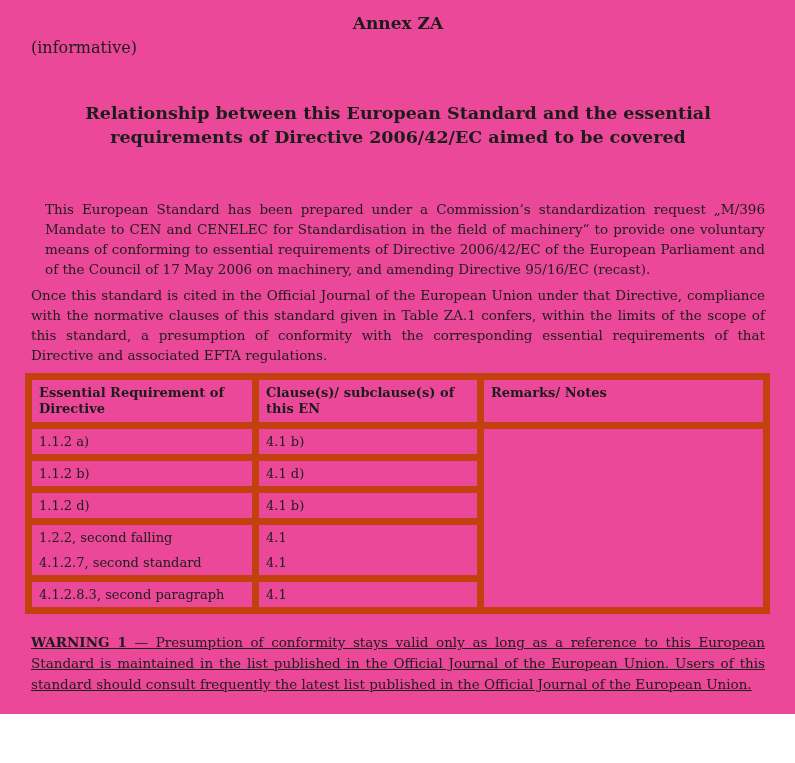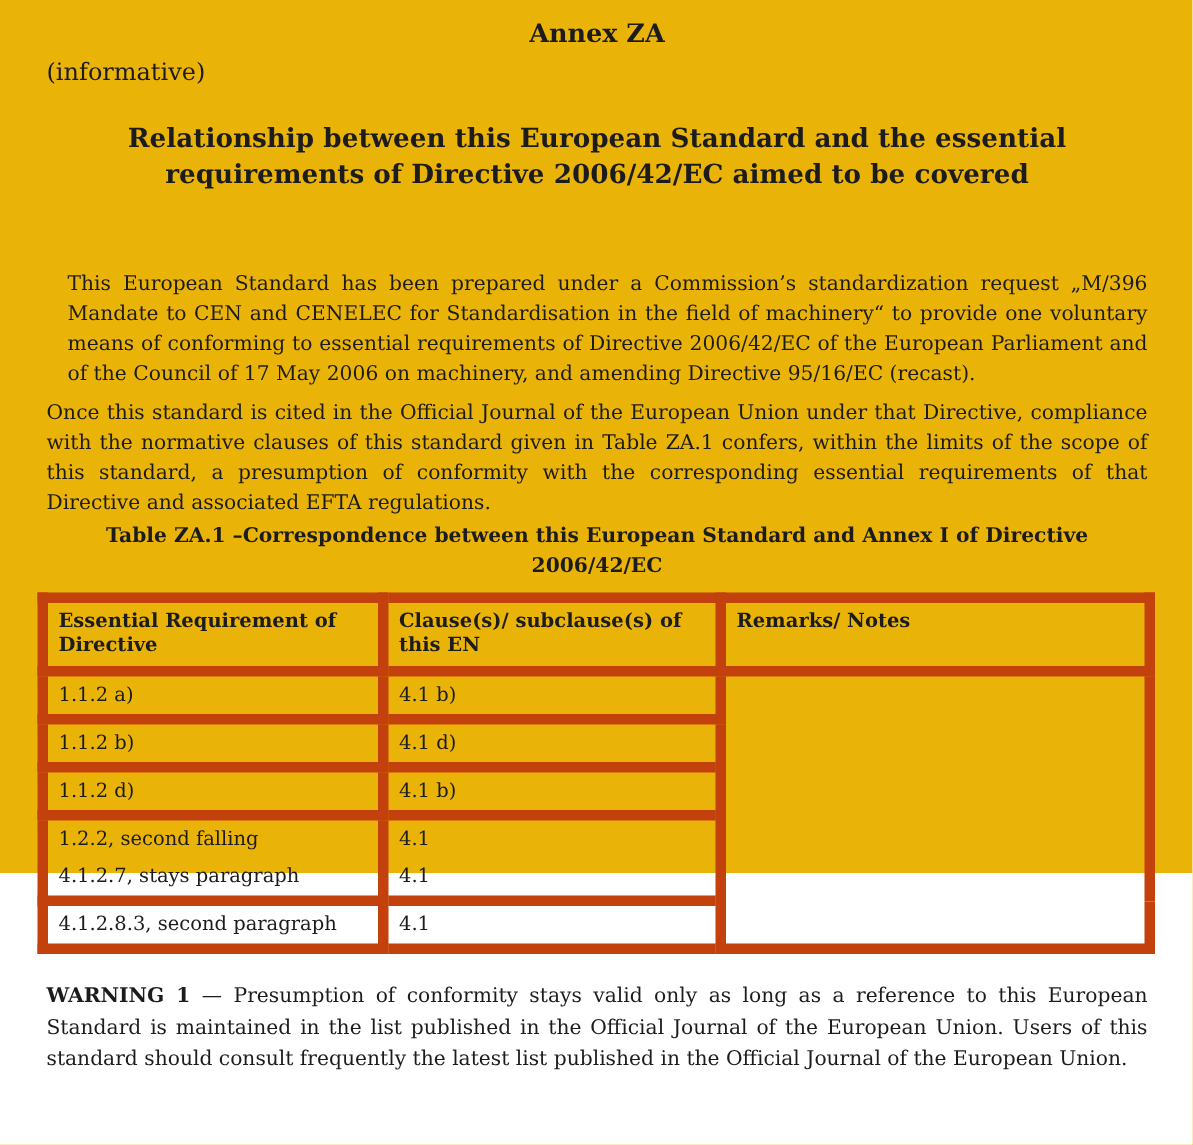--- a/index.html
+++ b/index.html
@@ -1,32 +1,32 @@
 <!DOCTYPE html>
 <html><head>
 <meta charset="utf-8">
 <style>
   * { margin: 0; padding: 0; box-sizing: border-box; }
   html, body { width: 795px; height: 763px; background: #ffffff; overflow: hidden; }
   .page {
-    width: 795px; height: 582px;
+    width: 795px; height: 714px;
     font-family: "DejaVu Serif", serif;
     color: #1c1c1c;
     padding: 10px 30px 0 31px;
-    background: #eab308;
+    background: #ec4899;
   }
   .annex-title {
     text-align: center; font-size: 17px; font-weight: bold; line-height: 26px;
   }
   .annex-subtitle {
     font-size: 16px; font-weight: normal; line-height: 24px;
   }
   .main-title {
     text-align: center; font-size: 17.5px; font-weight: bold; line-height: 24px;
-    max-width: 660px; margin: 21px auto 0 auto;
+    max-width: 660px; margin: 41px auto 0 auto;
   }
   .body-paragraph {
     font-size: 13.5px; line-height: 20px; text-align: justify;
   }
   .p1 { margin-top: 50px; margin-left: 14px; }
   .p2 { margin-top: 6px; }
   .table-caption {
     text-align: center; font-size: 13.5px; font-weight: bold; line-height: 20px;
     max-width: 680px; margin: 2px auto 0 auto;
   }
@@ -41,40 +41,39 @@
   }
   .za-table th { font-weight: bold; line-height: 16px; padding: 5px 7px; height: 44px; }
   .za-table td { line-height: 17px; padding: 4px 7px; height: 26px; }
   .col-req { width: 227px; }
   .col-clause { width: 225px; }
   .col-remarks { width: 286px; }
   
   tr.no-divider-bottom td { border-bottom: none; }
   tr.no-divider-top td { border-top: none; }
   .warning {
-    font-size: 13.5px; line-height: 21px; text-align: justify;
+    font-size: 13.5px; line-height: 21px; text-align: justify; text-decoration: underline;
   }
   .w1 { margin-top: 18px; }
   .w2 { margin-top: 10px; }
   .warning strong { font-weight: bold; }
 </style>
 </head>
 <body>
 
 <div class="page">
 
   <div class="annex-title">Annex ZA</div>
   <div class="annex-subtitle">(informative)</div>
 
   <div class="main-title">Relationship between this European Standard and the essential requirements of Directive 2006/42/EC aimed to be covered</div>
 
   <p class="body-paragraph p1">This European Standard has been prepared under a Commission’s standardization request „M/396 Mandate to CEN and CENELEC for Standardisation in the field of machinery“ to provide one voluntary means of conforming to essential requirements of Directive 2006/42/EC of the European Parliament and of the Council of 17 May 2006 on machinery, and amending Directive 95/16/EC (recast).</p>
   <p class="body-paragraph p2">Once this standard is cited in the Official Journal of the European Union under that Directive, compliance with the normative clauses of this standard given in Table ZA.1 confers, within the limits of the scope of this standard, a presumption of conformity with the corresponding essential requirements of that Directive and associated EFTA regulations.</p>
 
-  <div class="table-caption">Table ZA.1 –Correspondence between this European Standard and Annex I of Directive 2006/42/EC</div>
 
   <table class="za-table">
     <colgroup>
       <col class="col-req">
         <col class="col-clause">
         <col class="col-remarks">
     </colgroup>
     <thead>
       <tr>
         <th>Essential Requirement of Directive</th>
@@ -94,21 +93,21 @@
       </tr>
       <tr>
         <td>1.1.2 d)</td>
         <td>4.1 b)</td>
       </tr>
       <tr class="no-divider-bottom">
         <td>1.2.2, second falling</td>
         <td>4.1</td>
       </tr>
       <tr class="no-divider-top">
-        <td>4.1.2.7, stays paragraph</td>
+        <td>4.1.2.7, second standard</td>
         <td>4.1</td>
       </tr>
       <tr>
         <td>4.1.2.8.3, second paragraph</td>
         <td>4.1</td>
       </tr>
     </tbody>
   </table>
 
   <p class="warning w1"><strong>WARNING 1</strong> <span>— Presumption of conformity stays valid only as long as a reference to this European Standard is maintained in the list published in the Official Journal of the European Union. Users of this standard should consult frequently the latest list published in the Official Journal of the European Union.</span></p>

